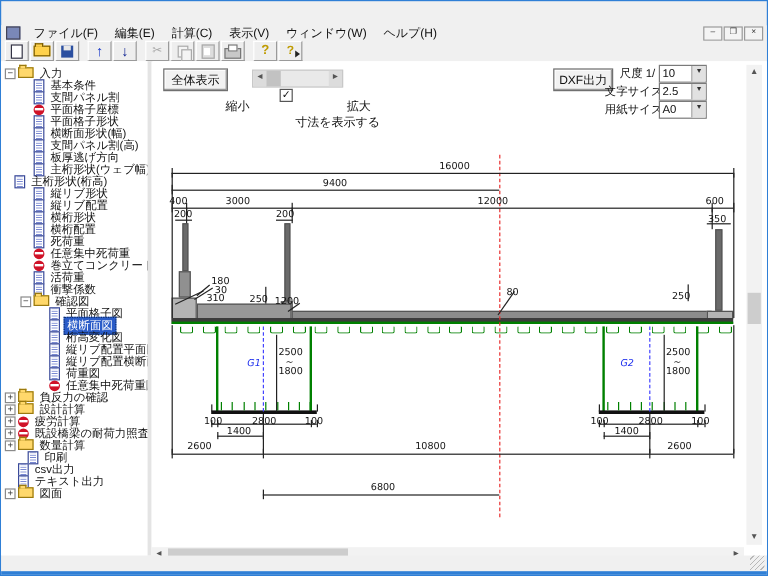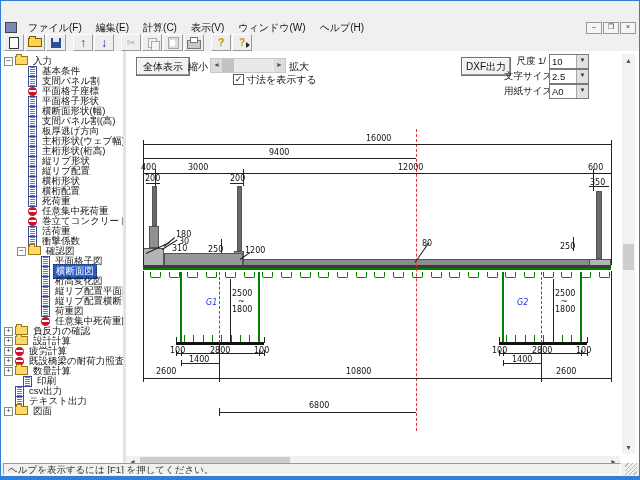--- a/index.html
+++ b/index.html
@@ -52,21 +52,21 @@
   .i-folder:before{content:"";position:absolute;left:0;top:-3px;width:4px;height:2px;background:#ffd86b;border:1px solid #9a7a10;border-bottom:none;}
   .i-doc{width:7px;height:9px;background:#fff;border:1px solid #3a4a9a;flex:none;margin-right:3px;
          background-image:linear-gradient(#6677cc 1px,transparent 1px);background-size:5px 2px;background-position:1px 2px;background-repeat:repeat-y;}
   .i-block{width:9px;height:9px;border-radius:50%;background:#d01228;position:relative;flex:none;margin-right:3px;}
   .i-block:before{content:"";position:absolute;left:1px;top:3.5px;width:7px;height:2px;background:#fff;}
   .tlabel{padding:0 2px;}
   .tsel{background:#2a5cc8;color:#fff;border:1px dotted #10306e;}
   
   #main{position:absolute;left:125px;top:0;right:0;bottom:0;background:#fff;font-size:10px;}
   .btn{position:absolute;height:17px;background:#f2f2f2;border:1px solid #707070;box-shadow:inset -1px -1px 0 #9a9a9a, inset 1px 1px 0 #fff;font-size:10px;color:#111;display:flex;align-items:center;justify-content:center;}
-  .lbl{position:absolute;font-size:10px;color:#111;white-space:nowrap;}
+  .lbl{position:absolute;font-size:10px;color:#111;white-space:nowrap;margin-top:22px;}
   #slider{position:absolute;left:84px;top:7px;width:74px;height:13px;background:#e9e9e9;border:1px solid #c8c8c8;}
   .sarrow{position:absolute;top:0;width:11px;height:100%;background:#dcdcdc;color:#555;font-size:7px;line-height:12px;text-align:center;}
   #sthumb{position:absolute;left:11px;top:0;width:12px;height:100%;background:#c2c2c2;}
   #chkbox{position:absolute;left:107px;top:23px;width:9px;height:9px;background:#fff;border:1px solid #555;font-size:9px;line-height:9px;text-align:center;color:#111;}
   #grp{position:absolute;left:200px;top:3px;width:122px;height:31px;border:1px solid #a8a8a8;}
   #grp-title{position:absolute;left:6px;top:-6px;background:#fff;padding:0 2px;font-size:9.5px;color:#111;white-space:nowrap;}
   .radio-opt{position:absolute;top:14px;display:flex;align-items:center;font-size:9.5px;color:#111;white-space:nowrap;}
   .rdot{width:9px;height:9px;border-radius:50%;border:1px solid #555;background:#fff;margin-right:3px;position:relative;flex:none;}
   .rdot.on:before{content:"";position:absolute;left:2px;top:2px;width:5px;height:5px;border-radius:50%;background:#111;}
   #fields{position:absolute;left:378px;top:4px;}
@@ -206,21 +206,21 @@
           <div class="trow" style="padding-left: 16px;">
             <span class="expspace"></span>
             <span class="i-doc"></span>
             <span class="tlabel">板厚逃げ方向</span>
           </div>
           <div class="trow" style="padding-left: 16px;">
             <span class="expspace"></span>
             <span class="i-doc"></span>
             <span class="tlabel">主桁形状(ウェブ幅)</span>
           </div>
-          <div class="trow" style="padding-left: 16px;">
+          <div class="trow" style="">
             <span class="expspace"></span>
             <span class="i-doc"></span>
             <span class="tlabel">主桁形状(桁高)</span>
           </div>
           <div class="trow" style="padding-left: 16px;">
             <span class="expspace"></span>
             <span class="i-doc"></span>
             <span class="tlabel">縦リブ形状</span>
           </div>
           <div class="trow" style="padding-left: 16px;">
@@ -516,21 +516,21 @@
           <span class="dim" style="left: 62px; top: 73px;">3000</span>
           <span class="dim" style="left: 272px; top: 73px;">12000</span>
           <span class="dim" style="left: 462px; top: 73px;">600</span>
           <span class="dim" style="left: 19px; top: 84px;">200</span>
           <span class="dim" style="left: 104px; top: 84px;">200</span>
           <span class="dim" style="left: 464px; top: 88px;">350</span>
           <span class="dim" style="left: 50px; top: 140px;">180</span>
           <span class="dim" style="left: 53px; top: 147px;">30</span>
           <span class="dim" style="left: 46px; top: 154px;">310</span>
           <span class="dim" style="left: 82px; top: 155px;">250</span>
-          <span class="dim" style="left: 119px; top: 156px;">1200</span>
+          <span class="dim" style="left: 103px; top: 156px;">1200</span>
           <span class="dim" style="left: 296px; top: 149px;">80</span>
           <span class="dim" style="left: 434px; top: 152px;">250</span>
           <span class="dim b" style="left: 80px; top: 208px;">G1</span>
           <span class="dim" style="left: 106px; top: 199px;">2500</span>
           <span class="dim" style="left: 112px; top: 207px;">~</span>
           <span class="dim" style="left: 106px; top: 215px;">1800</span>
           <span class="dim b" style="left: 391px; top: 208px;">G2</span>
           <span class="dim" style="left: 429px; top: 199px;">2500</span>
           <span class="dim" style="left: 435px; top: 207px;">~</span>
           <span class="dim" style="left: 429px; top: 215px;">1800</span>
@@ -555,17 +555,16 @@
       </div>
       <div id="hsb">
         <div class="sa" style="left:0;">◄</div>
         <div id="hthumb"></div>
         <div class="sa" style="right:0;">►</div>
       </div>
     </div>
   </div>
 
   <div id="statusbar">
-    <div id="statusfield">ヘルプを表示するには [F1] を押してください。</div>
     <div id="grip"></div>
   </div>
   <div id="bottomedge"></div>
 </div>
 
 </body></html>

